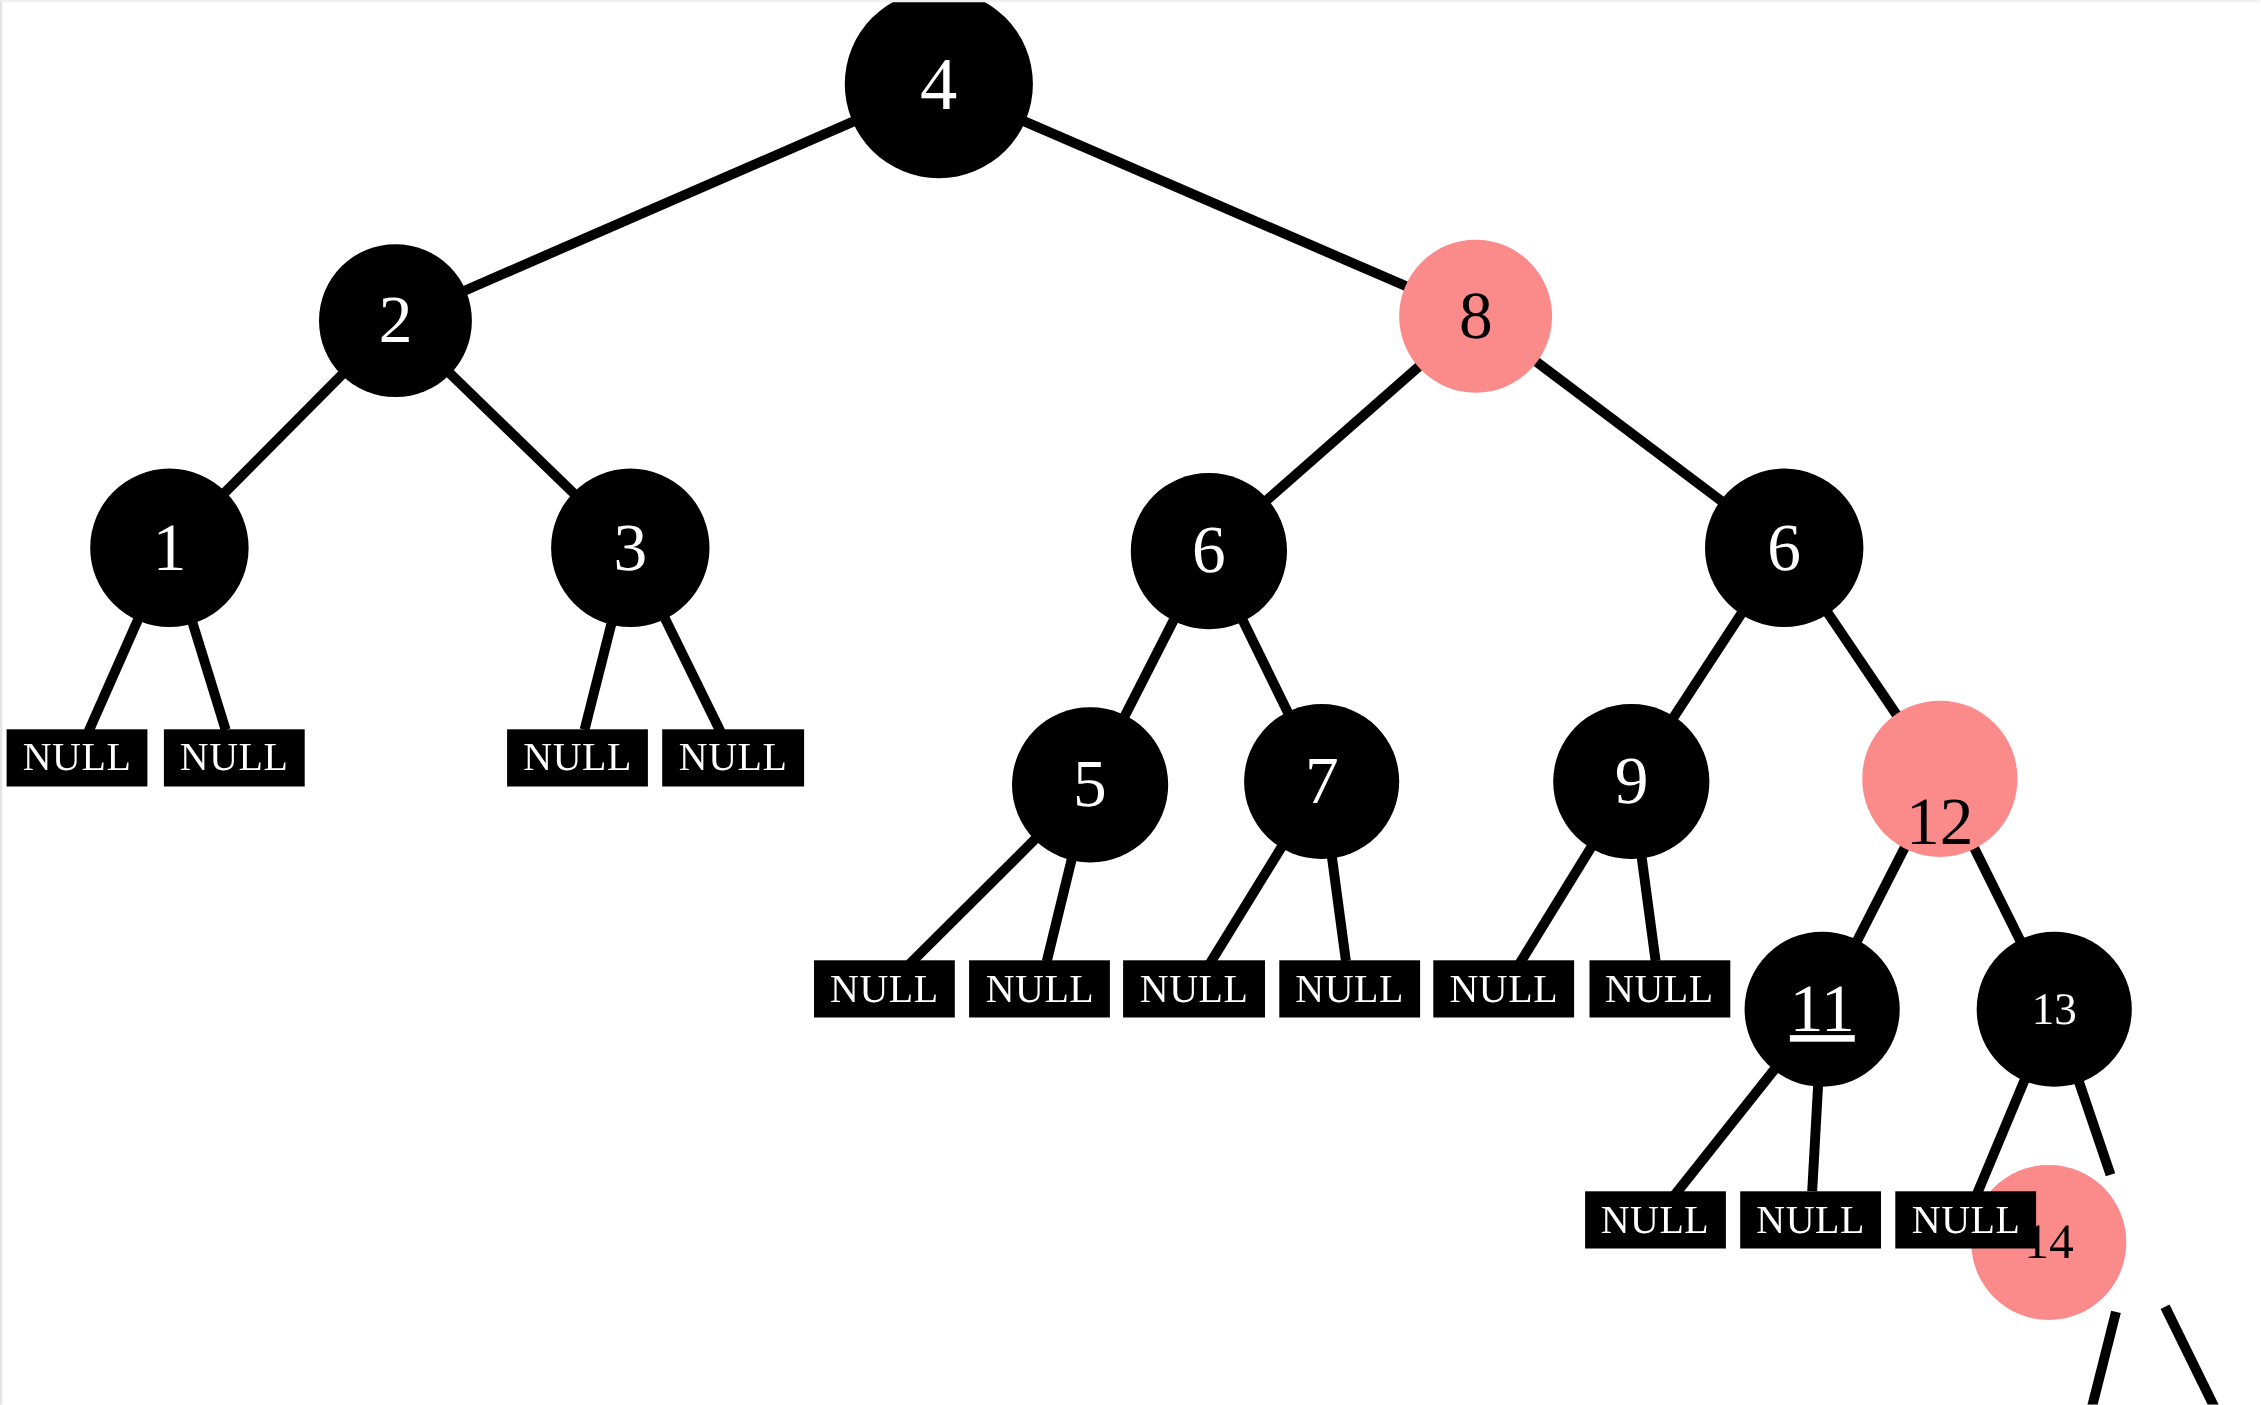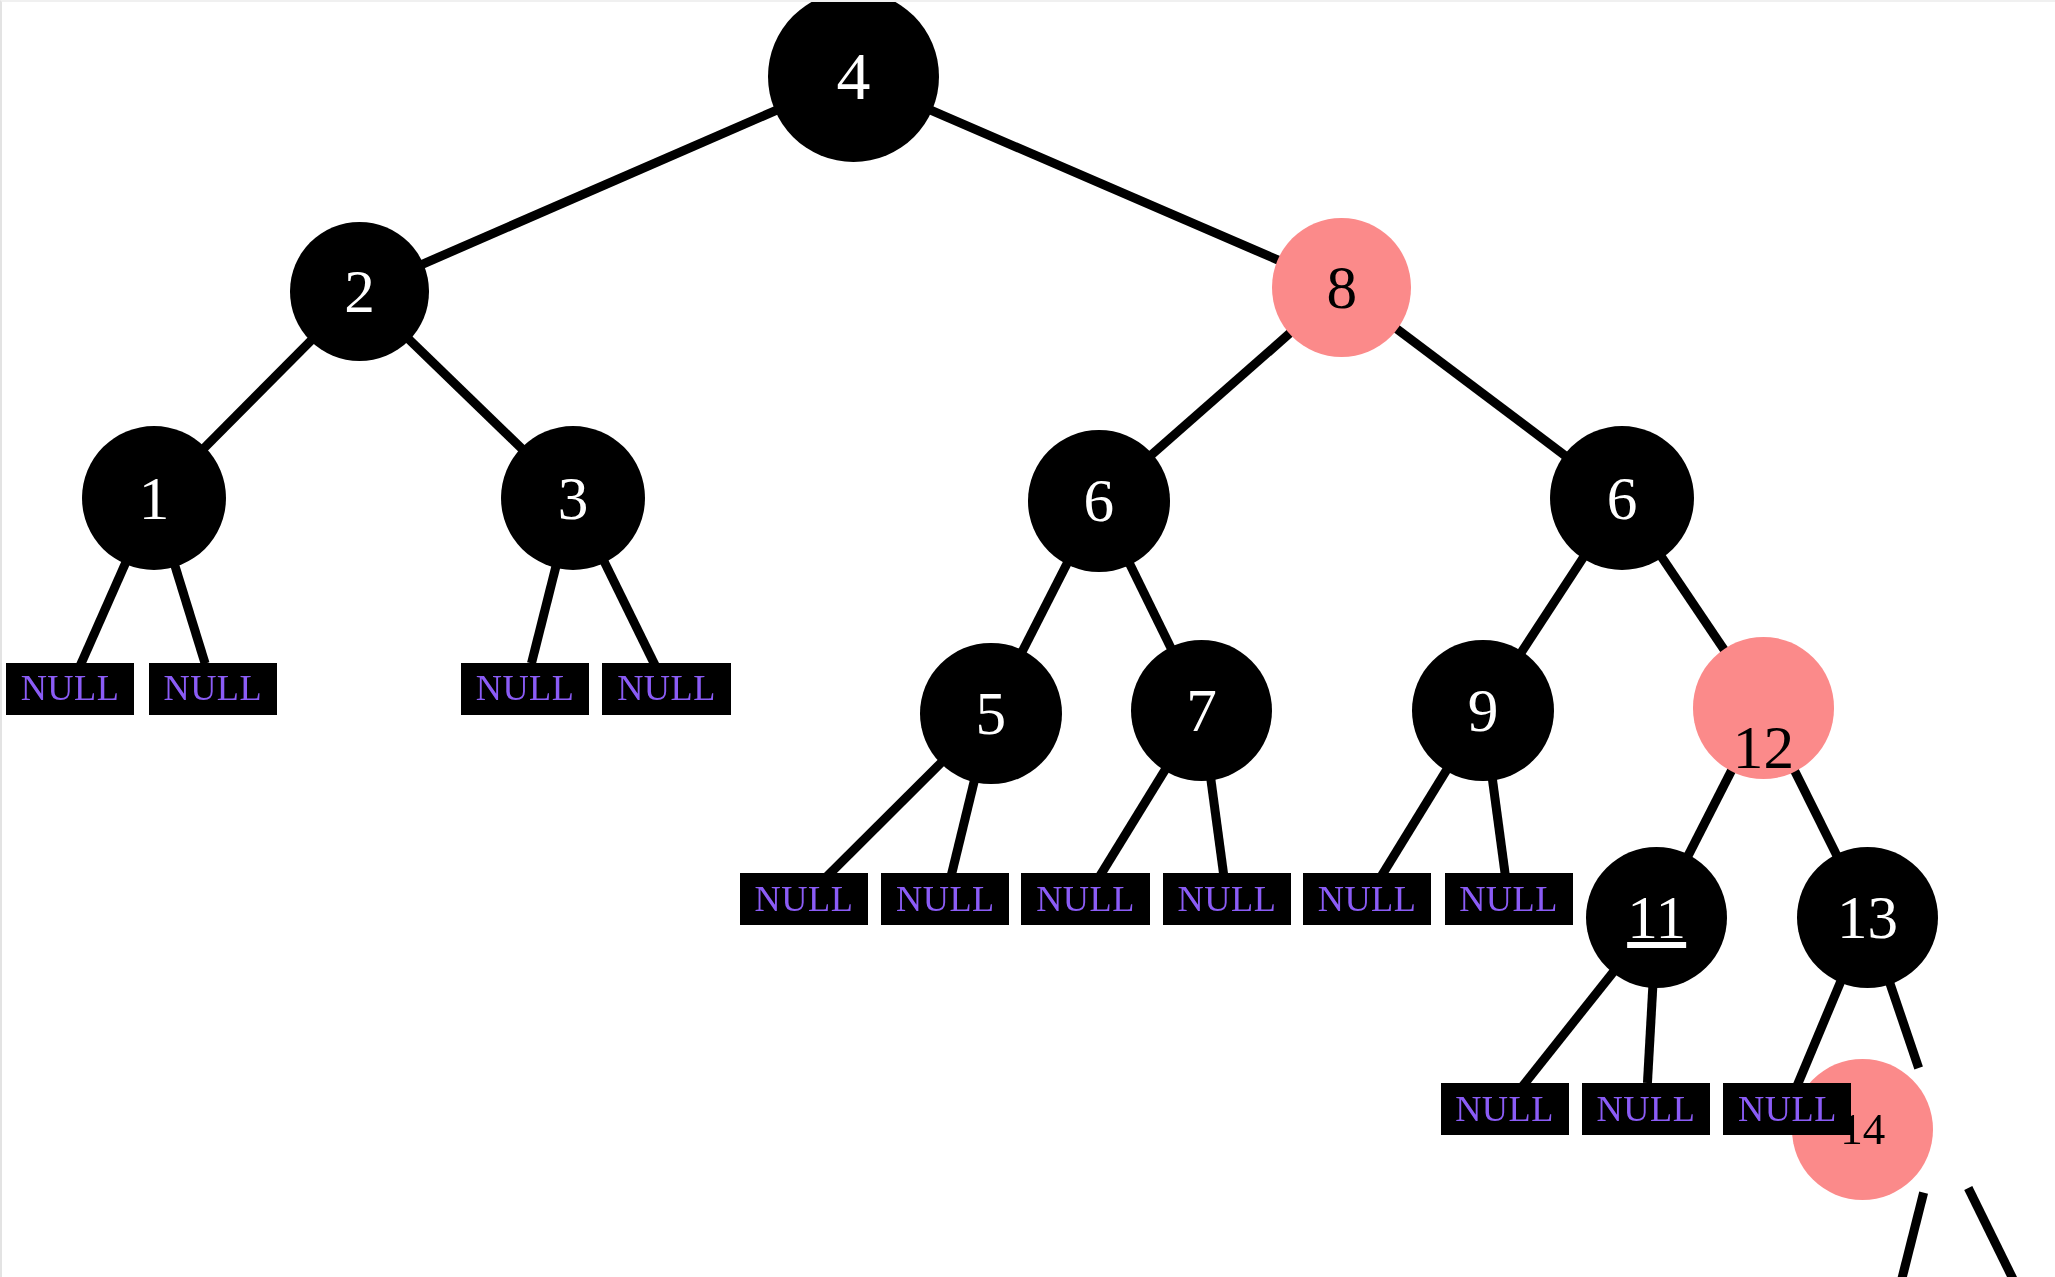--- a/index.html
+++ b/index.html
@@ -41,21 +41,21 @@
     background: #000000;
     color: #ffffff;
   }
   .node.red {
     background: #fb8a8a;
     color: #000000;
   }
   .nil {
     position: absolute;
     background: #000000;
-    color: #8b5cf6;
+    color: #ffffff;
     display: flex;
     align-items: center;
     justify-content: center;
     box-sizing: border-box;
     font-family: "Liberation Serif", "DejaVu Serif", serif;
     letter-spacing: 0.5px;
     line-height: 1;
     user-select: none;
   }
 </style>
@@ -123,21 +123,21 @@
       </div>
       <div class="node black" style="left: 1410.48px; top: 637.833px; width: 141.448px; height: 141.444px; font-size: 61.2746px;">
         <span>9</span>
       </div>
       <div class="node red" style="left: 1690.7px; top: 635.164px; width: 141.448px; height: 141.444px; font-size: 61.2746px; align-items: flex-end;">
         <span>12</span>
       </div>
       <div class="node black" style="left: 1583.95px; top: 844.661px; width: 141.448px; height: 141.444px; font-size: 61.2746px; text-decoration: underline;">
         <span>11</span>
       </div>
-      <div class="node black" style="left: 1794.79px; top: 844.661px; width: 141.448px; height: 141.444px; font-size: 61px; text-align: center;">
+      <div class="node black" style="left: 1794.79px; top: 844.661px; width: 141.448px; height: 141.444px; font-size: 41px; text-align: center;">
         <span>13</span>
       </div>
       <div class="node red" style="left: 1790px; top: 1056.83px; width: 141.448px; height: 141.444px; font-size: 45px;">
         <span>14</span>
       </div>
       <div class="nil" style="left: 4.00325px; top: 660.517px; width: 128.104px; height: 52.0408px; font-size: 36.2951px;">
         <span>NULL</span>
       </div>
       <div class="nil" style="left: 146.786px; top: 660.517px; width: 128.104px; height: 52.0408px; font-size: 36.2951px;">
         <span>NULL</span>

